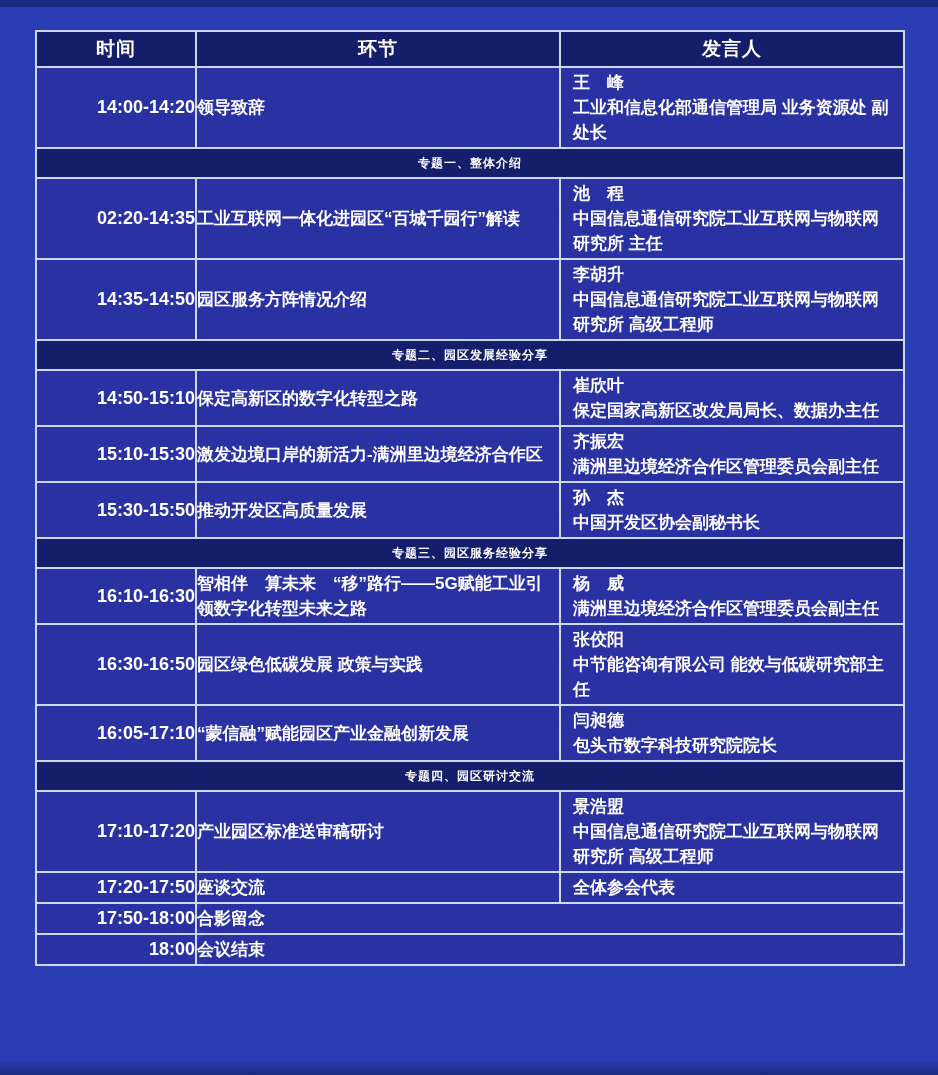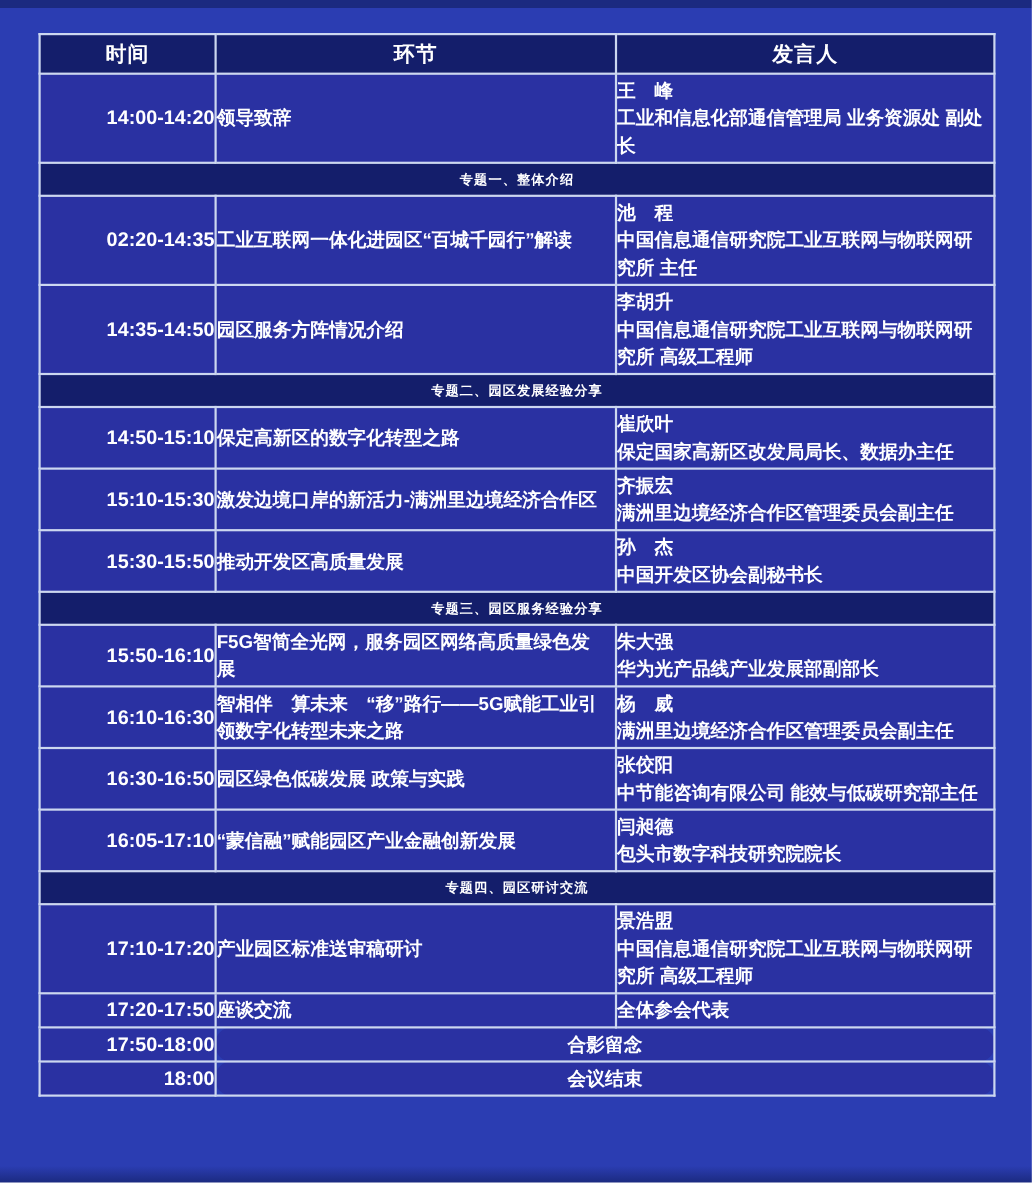--- a/index.html
+++ b/index.html
@@ -48,32 +48,33 @@
     text-align:right;
     font-size:18px;
     white-space:nowrap;
   }
   td.topic{
     text-align:left;
     padding-right:10px;
   }
   td.speaker{
     text-align:left;
+    padding-left:12px;
     padding-right:8px;
   }
   td.section{
     background:var(--head-bg);
     text-align:center;
     font-size:12px;
     height:28px;
     line-height:24px;
     letter-spacing:1px;
   }
   td.merged{
-    text-align:center;
+    text-align:left;
     font-size:17px;
     height:29px;
     border-radius:14px;
   }
   .speaker .name{min-height:25px;}
 </style>
 </head>
 <body>
 
 <table class="agenda">
@@ -141,28 +142,20 @@
         <td class="topic">推动开发区高质量发展</td>
         <td class="speaker">
           <div class="name">孙　杰</div>
           <div class="title">中国开发区协会副秘书长</div>
         </td>
       </tr>
       <tr>
         <td colspan="3" class="section">专题三、园区服务经验分享</td>
       </tr>
       <tr>
-        <td class="time">15:50-16:10</td>
-        <td class="topic">F5G智简全光网，服务园区网络高质量绿色发展</td>
-        <td class="speaker">
-          <div class="name">朱大强</div>
-          <div class="title">华为光产品线产业发展部副部长</div>
-        </td>
-      </tr>
-      <tr>
         <td class="time">16:10-16:30</td>
         <td class="topic">智相伴　算未来　“移”路行——5G赋能工业引领数字化转型未来之路</td>
         <td class="speaker">
           <div class="name">杨　威</div>
           <div class="title">满洲里边境经济合作区管理委员会副主任</div>
         </td>
       </tr>
       <tr>
         <td class="time">16:30-16:50</td>
         <td class="topic">园区绿色低碳发展 政策与实践</td>

